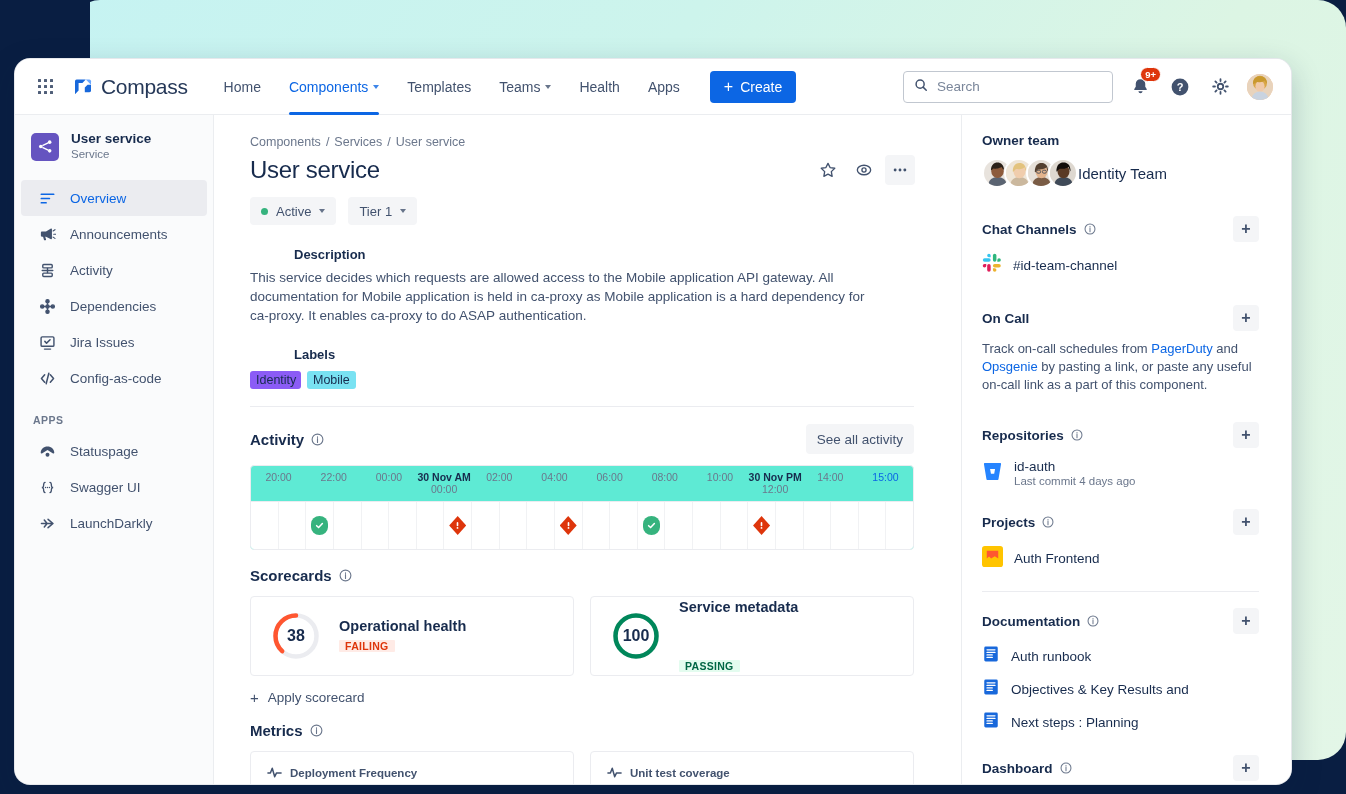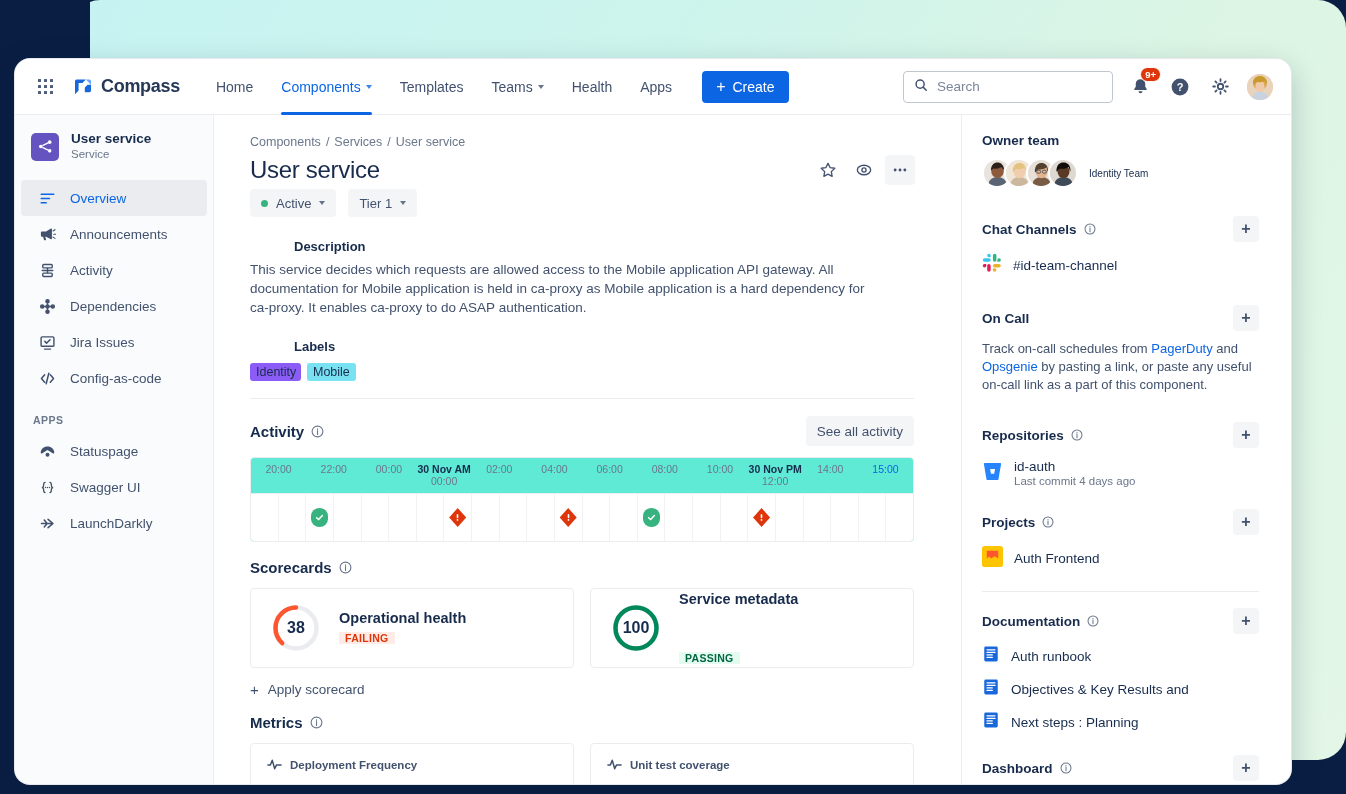--- a/index.html
+++ b/index.html
@@ -32,21 +32,21 @@
   .topnav {
     height:56px; flex:0 0 56px; background:#fff;
     border-bottom:1px solid #ebedf0;
     display:flex; align-items:center; padding:0 18px 0 16px; gap:0;
   }
   .appswitch { width:28px;height:28px;display:flex;align-items:center;justify-content:center;cursor:pointer;border-radius:4px;}
   .grid9 { display:grid;grid-template-columns:repeat(3,3px);grid-template-rows:repeat(3,3px);gap:3px;}
   .grid9 i { width:3px;height:3px;background:#505f79;border-radius:0.5px;display:block;}
   .brand { display:flex;align-items:center;gap:8px;margin-left:14px;margin-right:22px;cursor:pointer;}
   .brand-logo { width:20px;height:20px;position:relative;}
-  .brand-name { font-size:18px;color:#253858;letter-spacing:-0.3px; font-weight:700;}
+  .brand-name { font-size:21px;color:#253858;letter-spacing:-0.3px; font-weight:400;}
   .navlinks { display:flex;align-items:center;gap:0; height:56px;}
   .navlink {
     font-size:14px;color:#42526e;padding:0 14px;height:56px;display:flex;align-items:center;gap:5px;
     cursor:pointer; position:relative; white-space:nowrap;
   }
   .navlink.active { color:#0c66e4; font-weight:500;}
   .navlink.active:after { content:"";position:absolute;left:14px;right:14px;bottom:0;height:2.5px;background:#0c66e4;border-radius:2px;}
   .caret { width:0;height:0;border-left:3.5px solid transparent;border-right:3.5px solid transparent;border-top:4px solid currentColor;opacity:.8;}
   .createbtn {
     margin-left:16px;background:#0c66e4;color:#fff;border:none;border-radius:4px;height:32px;
@@ -91,21 +91,21 @@
   
   .main { flex:1;min-width:0;padding:20px 46px 0 36px; overflow:hidden;}
   .crumbs { display:flex;align-items:center;gap:5px;font-size:12.5px;color:#6b778c;margin-bottom:6px;}
   .crumbs a { color:#6b778c;text-decoration:none;cursor:pointer;}
   .crumb-sep { color:#6b778c;}
   .title-row { display:flex;align-items:center;}
   h1.page-title { font-size:24px;font-weight:500;color:#172b4d;letter-spacing:-.3px;}
   .title-actions { margin-left:auto;display:flex;align-items:center;gap:6px;}
   .t-act { width:30px;height:30px;border-radius:4px;display:flex;align-items:center;justify-content:center;cursor:pointer;color:#42526e;}
   .t-act.filled { background:#f4f5f7;}
-  .pill-row { display:flex;gap:12px;margin-top:4px;}
+  .pill-row { display:flex;gap:12px;margin-top:12px;}
   .pill {
     height:28px;background:#f4f5f7;border-radius:4px;display:flex;align-items:center;gap:8px;
     padding:0 11px;font-size:13px;color:#42526e;cursor:pointer;
   }
   .dot-green { width:7px;height:7px;border-radius:50%;background:#36b37e;}
   .sec-label { font-size:13px;font-weight:700;color:#172b4d;margin-top:22px;margin-bottom:6px;margin-left:44px;}
   .desc { font-size:13.5px;color:#42526e;line-height:19px;max-width:632px;}
   .labels-row { display:flex;gap:6px;margin-top:9px;}
   .lbl { font-size:12.5px;padding:2px 6px;border-radius:3px;color:#172b4d;white-space:nowrap;}
   .lbl.a { background:#8b5cf6;max-width:51px;overflow:hidden;}
@@ -161,21 +161,21 @@
   .rp-h { display:flex;align-items:center;font-size:13.5px;font-weight:700;color:#172b4d;}
   .rp-h .plus {
     margin-left:auto;width:26px;height:26px;border-radius:4px;background:#f4f5f7;display:flex;align-items:center;
     justify-content:center;color:#42526e;cursor:pointer;font-size:16px;line-height:1;
   }
   .rp-block { margin-bottom:6px; }
   .team-row { display:flex;align-items:center;margin-top:10px;cursor:pointer;}
   .avgrp { display:flex; }
   .av { width:30px;height:30px;border-radius:50%;border:2px solid #fff;margin-left:-8px;overflow:hidden;}
   .av:first-child{margin-left:0;}
-  .team-name { font-size:10px;color:#172b4d;margin-left:11px;}
+  .team-name { font-size:15px;color:#172b4d;}
   .rp-row { display:flex;align-items:center;gap:11px;margin-top:11px;cursor:pointer;}
   .rp-row .txt { font-size:13.5px;color:#172b4d;}
   .rp-row .txt .sub2 { display:block;font-size:11.5px;color:#6b778c;margin-top:1px;}
   .rp-para { font-size:13px;color:#42526e;line-height:18px;margin-top:9px;}
   .rp-para a { color:#0c66e4;text-decoration:none;cursor:pointer;}
   .rp-div { height:1px;background:#ebecf0;margin:20px 0 0 0;}
   .sp24 { height:22px; }
   .sp16 { height:16px; }
 </style>
 </head>

